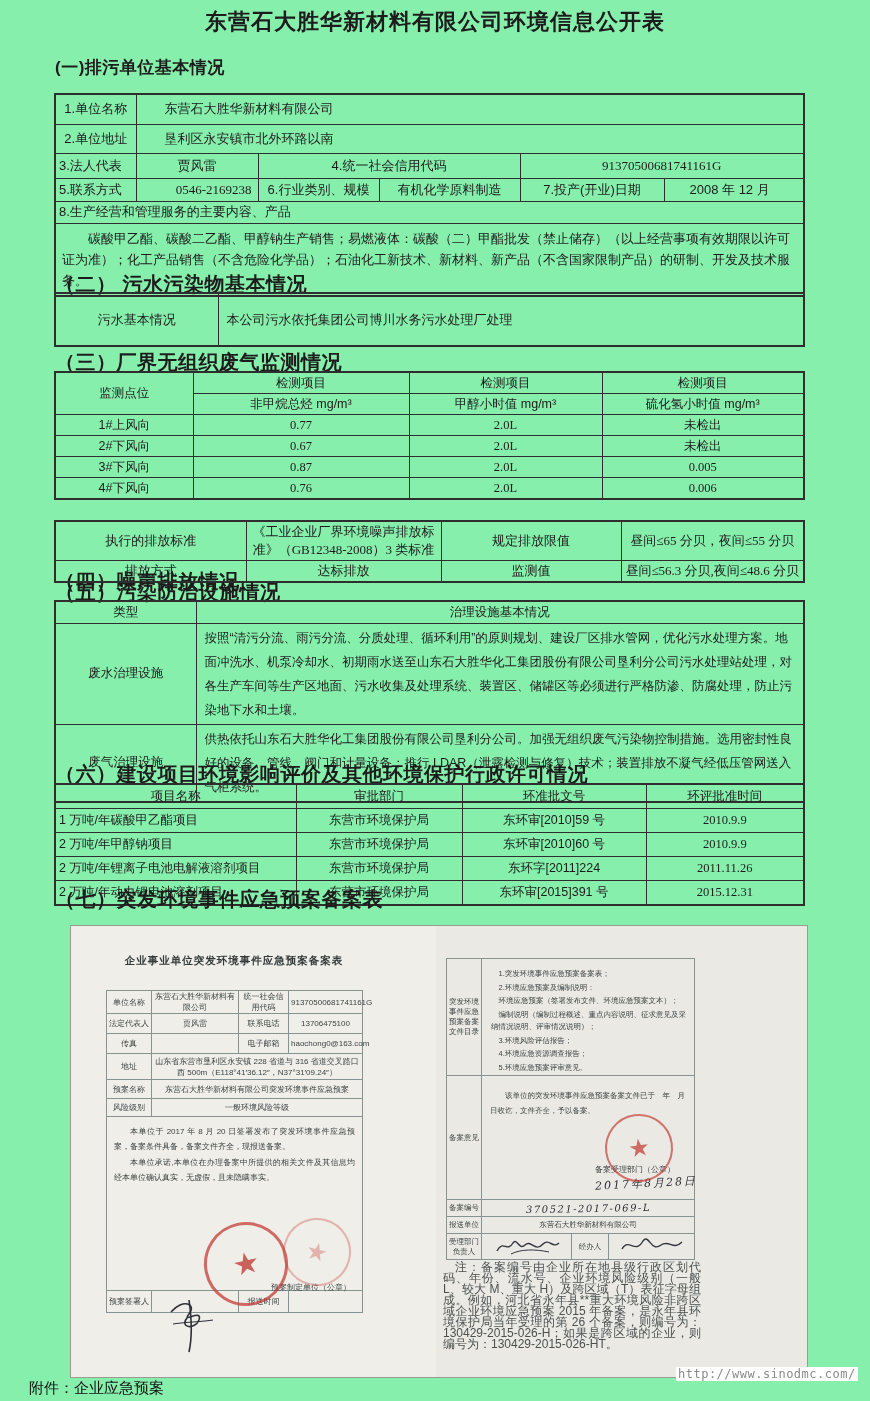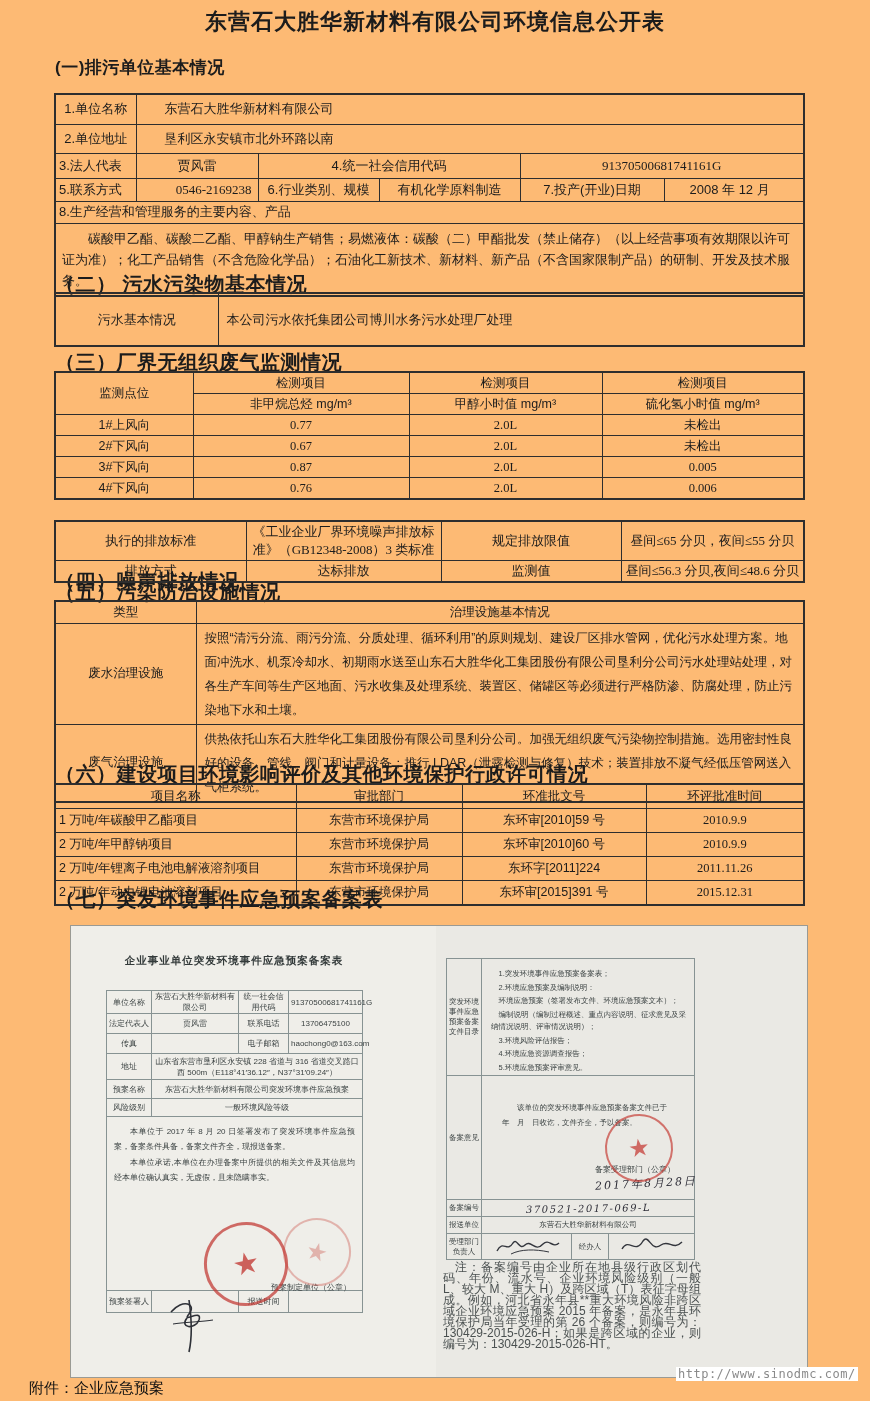--- a/index.html
+++ b/index.html
@@ -1,16 +1,16 @@
 <!DOCTYPE html>
 <html><head>
 <meta charset="utf-8">
 <style>
   html,body{margin:0;padding:0;background:#fff;}
-  #page{position:relative;width:870px;height:1401px;background:#fdba74;overflow:hidden;
+  #page{position:relative;width:870px;height:1401px;background:#86efac;overflow:hidden;
         font-family:"Liberation Sans","DejaVu Sans",sans-serif;color:#1c1c1c;}
   .doc-title{position:absolute;top:7px;left:0;width:870px;text-align:center;
              font-size:22px;font-weight:bold;letter-spacing:1px;}
   .sec-heading{position:absolute;left:55px;font-size:20px;font-weight:bold;letter-spacing:.5px;}
   table.t{position:absolute;left:54px;width:749px;border-collapse:collapse;table-layout:fixed;
           font-size:13px;}
   table.t td{border:1px solid #2e2e2e;text-align:center;vertical-align:middle;
              padding:1px 3px;overflow:hidden;}
   table.t{border:2px solid #2e2e2e;}
   .tl{text-align:left !important;}
@@ -37,21 +37,21 @@
   table.scan-t td{border:1px solid #879393;text-align:center;vertical-align:middle;
                   padding:0 2px;font-size:8px;overflow:visible;}
   #form-table{left:35px;top:64px;width:256px;}
   #accept-table{left:375px;top:32px;width:248px;font-size:7.5px;}
   #accept-table td{font-size:7.5px;}
   .dir-cell{text-align:left !important;vertical-align:top !important;padding:9px 8px 0 9px !important;}
   .dir-cell p{margin:0 0 1px 0;text-indent:1em;line-height:12.5px;}
   .big-cell{vertical-align:top !important;text-align:left !important;padding:8px 7px 0 7px !important;}
   .big-cell p{margin:0 0 2px 0;text-indent:2em;line-height:14.5px;text-align:justify;}
   .opinion-cell{vertical-align:top !important;text-align:left !important;padding:12px 8px 0 8px !important;}
-  .opinion-cell p{margin:12px;text-indent:2em;line-height:15px;}
+  .opinion-cell p{margin:0;text-indent:2em;line-height:15px;}
   .addr-cell{line-height:11px;}
   .note-text{position:absolute;left:372px;top:336px;width:258px;font-size:12px;line-height:11px;
              color:#4a5050;text-align:justify;text-indent:1em;}
   .seal-caption{position:absolute;font-size:8px;color:#3d4444;}
   .stamp{position:absolute;border-radius:50%;display:flex;align-items:center;justify-content:center;}
   .stamp .star{line-height:1;}
   #stamp-left-main{left:133px;top:296px;width:78px;height:78px;border:3px solid rgba(195,60,55,.75);
                    transform:rotate(-12deg);}
   #stamp-left-main .star{font-size:30px;color:rgba(195,60,55,.8);}
   #stamp-left-faint{left:212px;top:292px;width:64px;height:64px;border:2.5px solid rgba(200,70,60,.35);

